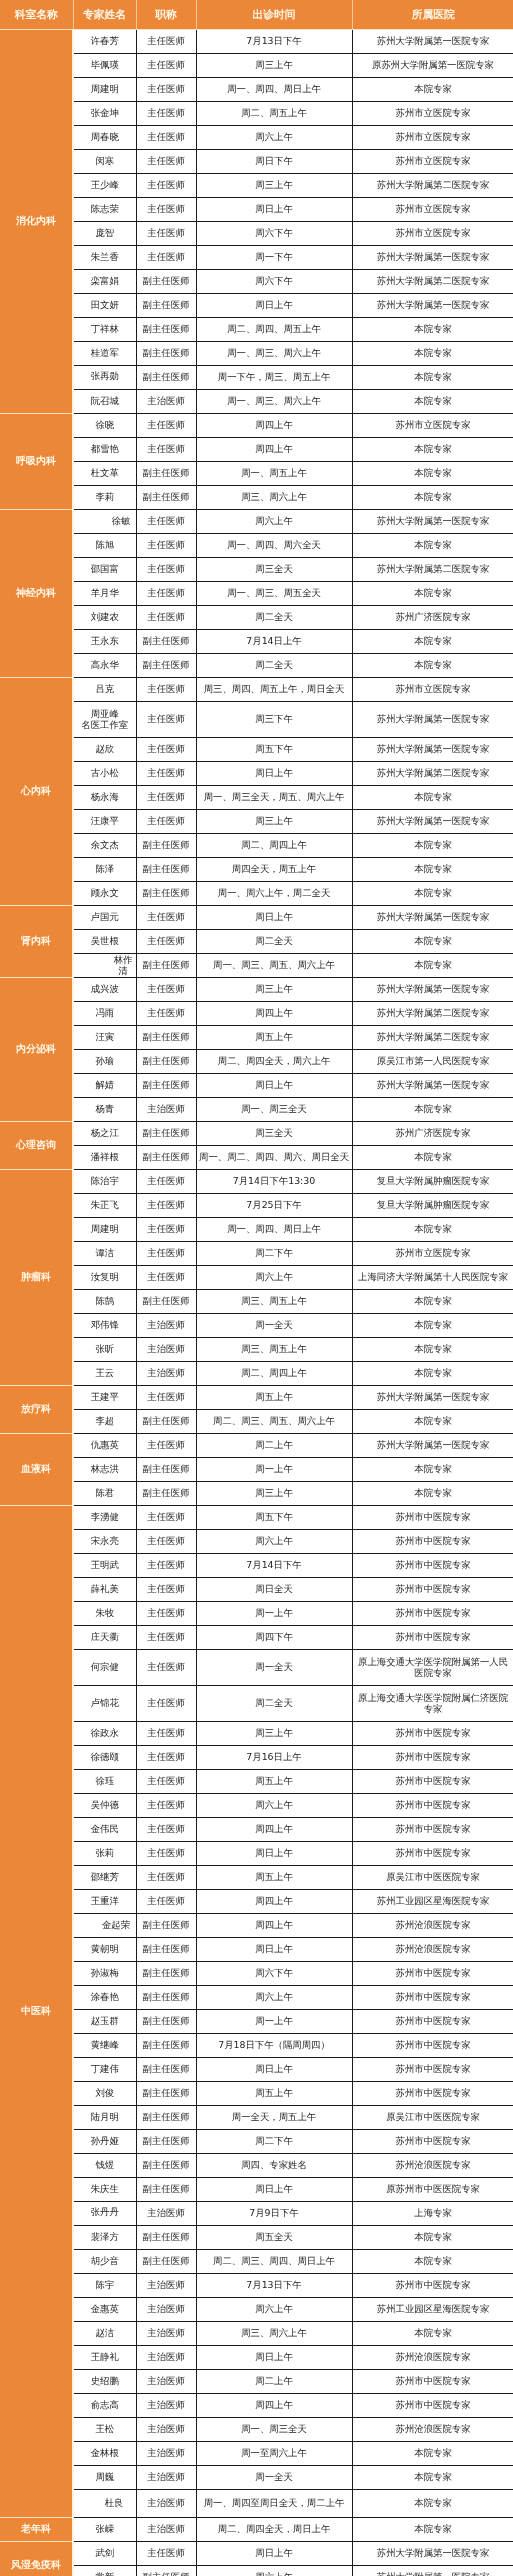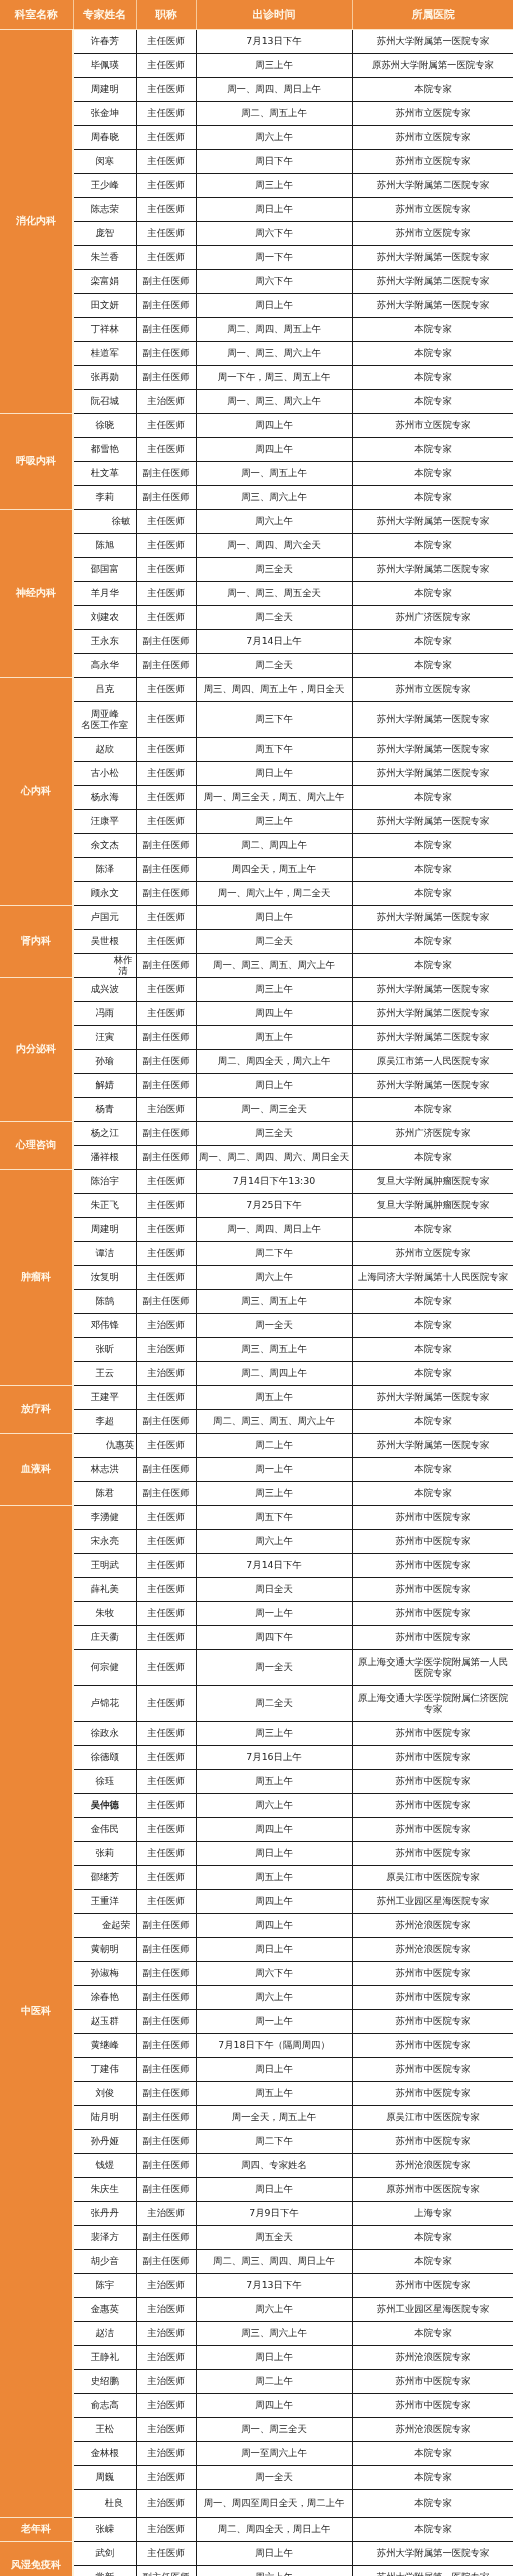--- a/index.html
+++ b/index.html
@@ -120,21 +120,21 @@
         <td class="cell">周二、周四、周五上午</td>
         <td class="cell">本院专家</td>
       </tr>
       <tr>
         <td class="cell" style="white-space: pre-line;">桂道军</td>
         <td class="cell">副主任医师</td>
         <td class="cell">周一、周三、周六上午</td>
         <td class="cell">本院专家</td>
       </tr>
       <tr>
-        <td class="cell" style="white-space: pre-line;">张再勋</td>
+        <td class="cell" style="white-space: pre-line; font-family: Liberation Mono, monospace;">张再勋</td>
         <td class="cell">副主任医师</td>
         <td class="cell">周一下午，周三、周五上午</td>
         <td class="cell">本院专家</td>
       </tr>
       <tr>
         <td class="cell" style="white-space: pre-line;">阮召城</td>
         <td class="cell">主治医师</td>
         <td class="cell">周一、周三、周六上午</td>
         <td class="cell">本院专家</td>
       </tr>
@@ -394,21 +394,21 @@
         <td class="cell">苏州大学附属第一医院专家</td>
       </tr>
       <tr>
         <td class="cell" style="white-space: pre-line;">李超</td>
         <td class="cell">副主任医师</td>
         <td class="cell">周二、周三、周五、周六上午</td>
         <td class="cell">本院专家</td>
       </tr>
       <tr>
         <td class="dept" rowspan="3">血液科</td>
-        <td class="cell" style="white-space: pre-line; text-align: right;">仇惠英</td>
+        <td class="cell" style="white-space: pre-line;">仇惠英</td>
         <td class="cell">主任医师</td>
         <td class="cell">周二上午</td>
         <td class="cell">苏州大学附属第一医院专家</td>
       </tr>
       <tr>
         <td class="cell" style="white-space: pre-line;">林志洪</td>
         <td class="cell">副主任医师</td>
         <td class="cell">周一上午</td>
         <td class="cell">本院专家</td>
       </tr>
@@ -479,21 +479,21 @@
         <td class="cell">7月16日上午</td>
         <td class="cell">苏州市中医院专家</td>
       </tr>
       <tr>
         <td class="cell" style="white-space: pre-line;">徐珏</td>
         <td class="cell">主任医师</td>
         <td class="cell">周五上午</td>
         <td class="cell">苏州市中医院专家</td>
       </tr>
       <tr>
-        <td class="cell" style="white-space: pre-line; font-weight: bold;">吴仲德</td>
+        <td class="cell" style="white-space: pre-line;">吴仲德</td>
         <td class="cell">主任医师</td>
         <td class="cell">周六上午</td>
         <td class="cell">苏州市中医院专家</td>
       </tr>
       <tr>
         <td class="cell" style="white-space: pre-line;">金伟民</td>
         <td class="cell">主任医师</td>
         <td class="cell">周四上午</td>
         <td class="cell">苏州市中医院专家</td>
       </tr>
@@ -581,21 +581,21 @@
         <td class="cell">周四、专家姓名</td>
         <td class="cell">苏州沧浪医院专家</td>
       </tr>
       <tr>
         <td class="cell" style="white-space: pre-line;">朱庆生</td>
         <td class="cell">副主任医师</td>
         <td class="cell">周日上午</td>
         <td class="cell">原苏州市中医医院专家</td>
       </tr>
       <tr>
-        <td class="cell" style="white-space: pre-line;">张丹丹</td>
+        <td class="cell" style="white-space: pre-line; font-family: Liberation Mono, monospace;">张丹丹</td>
         <td class="cell">主治医师</td>
         <td class="cell">7月9日下午</td>
         <td class="cell">上海专家</td>
       </tr>
       <tr>
         <td class="cell" style="white-space: pre-line;">裴泽方</td>
         <td class="cell">副主任医师</td>
         <td class="cell">周五全天</td>
         <td class="cell">本院专家</td>
       </tr>

